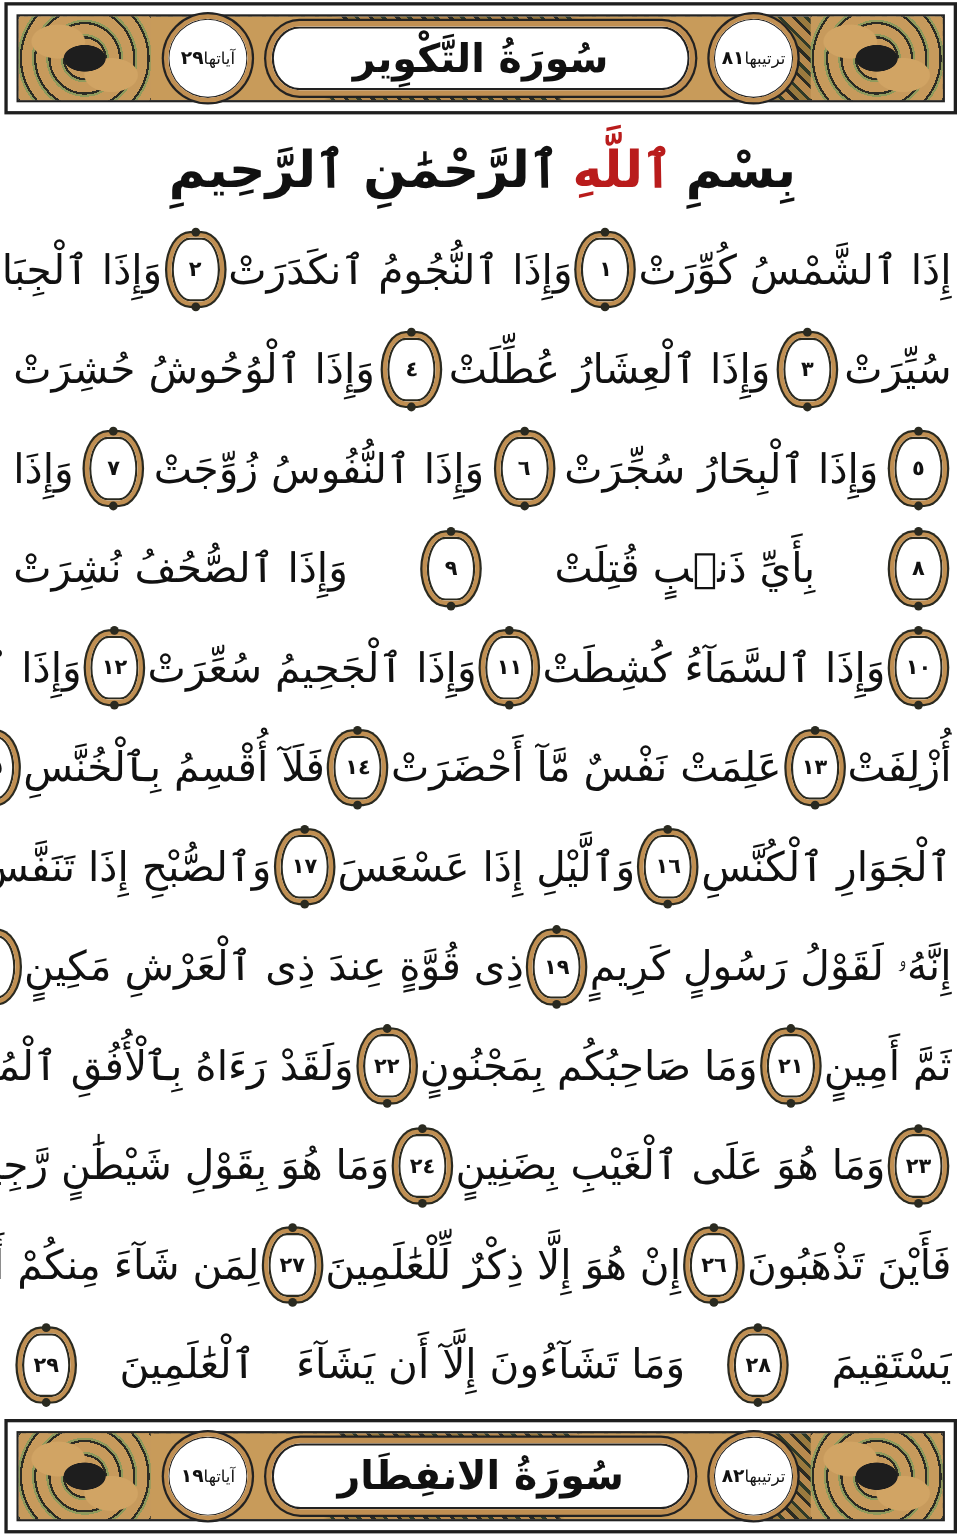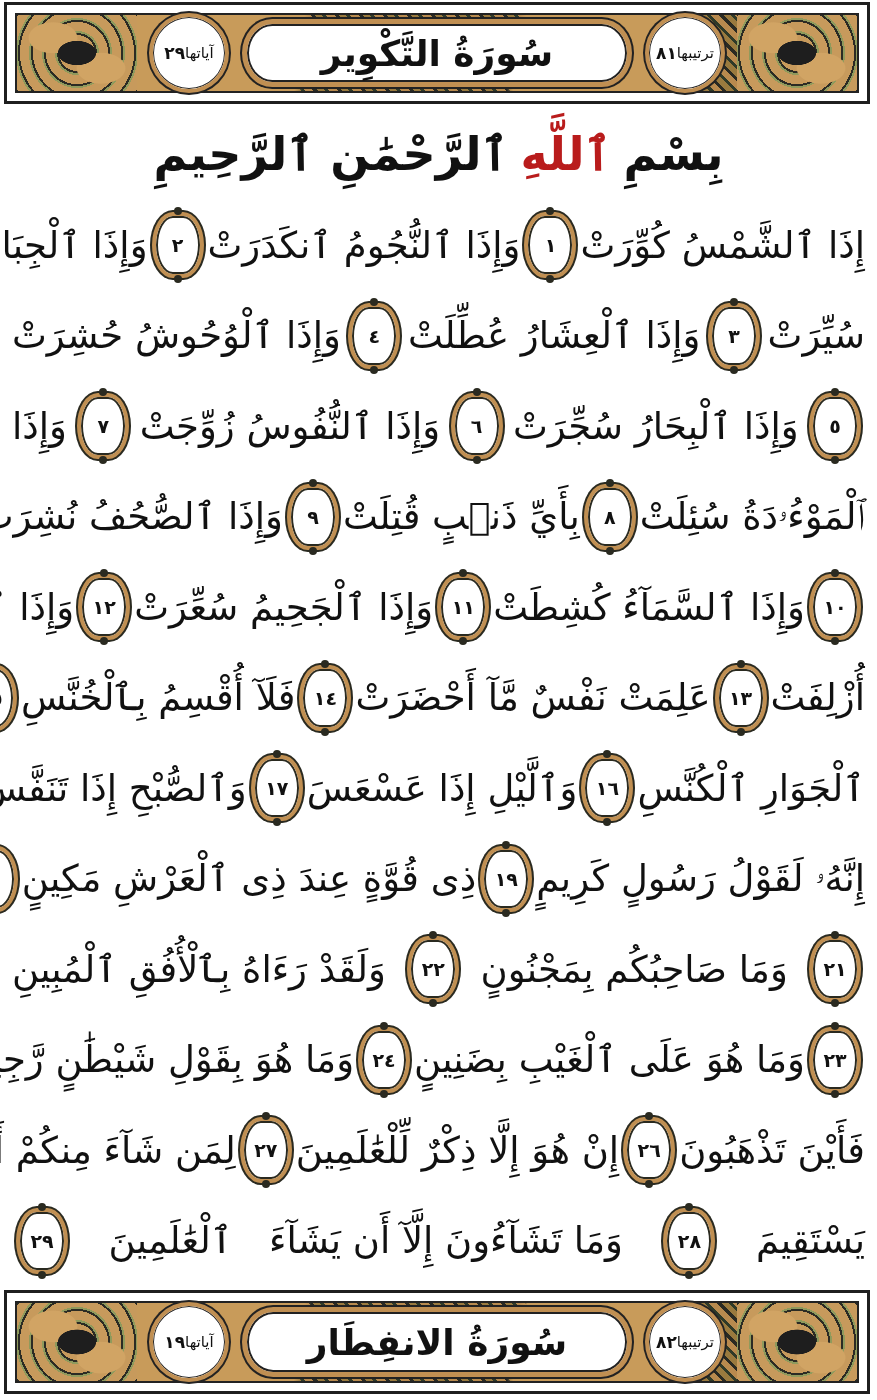--- a/index.html
+++ b/index.html
@@ -130,21 +130,20 @@
     </div>
     <div class="line">
       <span class="marker">٥</span>
       <span class="seg">وَإِذَا ٱلْبِحَارُ سُجِّرَتْ</span>
       <span class="marker">٦</span>
       <span class="seg">وَإِذَا ٱلنُّفُوسُ زُوِّجَتْ</span>
       <span class="marker">٧</span>
       <span class="seg">وَإِذَا</span>
     </div>
     <div class="line">
-      <span class="seg">ٱلْمَوْءُۥدَةُ سُئِلَتْ</span>
       <span class="marker">٨</span>
       <span class="seg">بِأَيِّ ذَنۢبٍ قُتِلَتْ</span>
       <span class="marker">٩</span>
       <span class="seg">وَإِذَا ٱلصُّحُفُ نُشِرَتْ</span>
     </div>
     <div class="line">
       <span class="marker">١٠</span>
       <span class="seg">وَإِذَا ٱلسَّمَآءُ كُشِطَتْ</span>
       <span class="marker">١١</span>
       <span class="seg">وَإِذَا ٱلْجَحِيمُ سُعِّرَتْ</span>
@@ -166,20 +165,21 @@
       <span class="marker">١٧</span>
       <span class="seg">وَٱلصُّبْحِ إِذَا تَنَفَّسَ</span>
     </div>
     <div class="line">
       <span class="seg">إِنَّهُۥ لَقَوْلُ رَسُولٍ كَرِيمٍ</span>
       <span class="marker">١٩</span>
       <span class="seg">ذِى قُوَّةٍ عِندَ ذِى ٱلْعَرْشِ مَكِينٍ</span>
       <span class="marker">٢٠</span>
     </div>
     <div class="line">
+      <span class="seg">ثَمَّ أَمِينٍ</span>
       <span class="marker">٢١</span>
       <span class="seg">وَمَا صَاحِبُكُم بِمَجْنُونٍ</span>
       <span class="marker">٢٢</span>
       <span class="seg">وَلَقَدْ رَءَاهُ بِٱلْأُفُقِ ٱلْمُبِينِ</span>
     </div>
     <div class="line">
       <span class="marker">٢٣</span>
       <span class="seg">وَمَا هُوَ عَلَى ٱلْغَيْبِ بِضَنِينٍ</span>
       <span class="marker">٢٤</span>
       <span class="seg">وَمَا هُوَ بِقَوْلِ شَيْطَٰنٍ رَّجِيمٍ</span>

